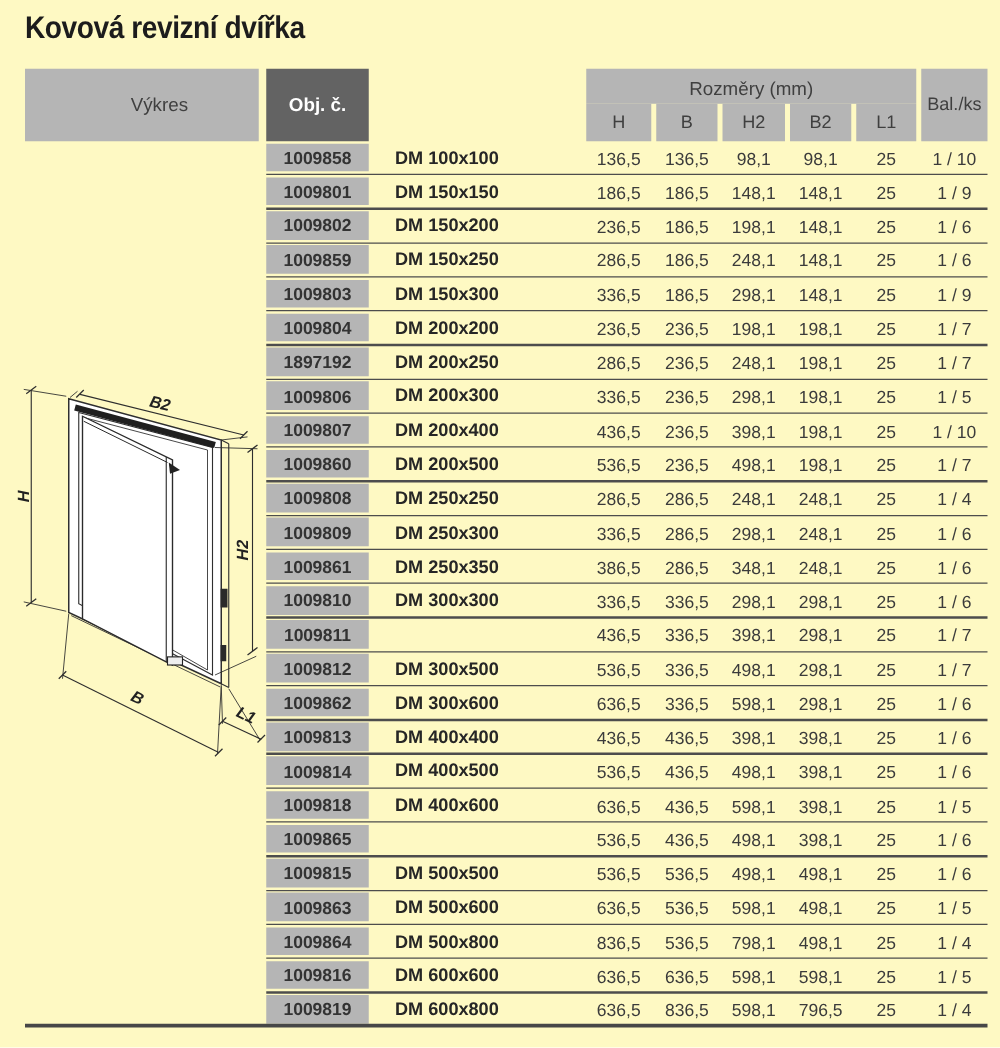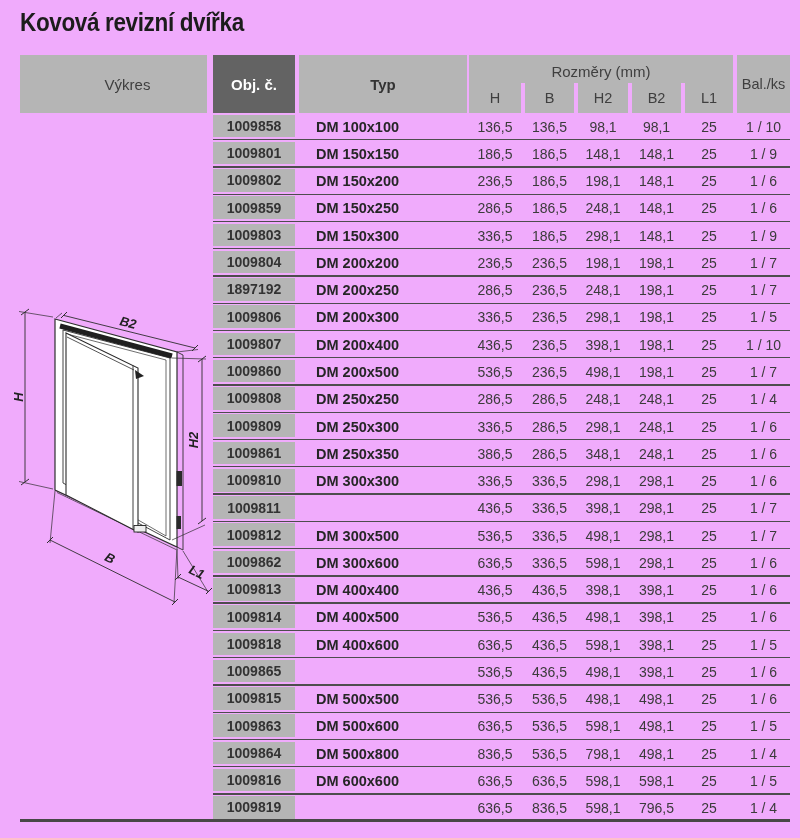--- a/index.html
+++ b/index.html
@@ -1,17 +1,17 @@
 <!DOCTYPE html>
 <html><head>
 <meta charset="utf-8">
 <style>
   html,body{margin:0;padding:0;background:#fff;}
   .page{
-    position:relative;width:800px;height:838px;background:#f0abfc;overflow:hidden;
+    position:relative;width:800px;height:838px;background:#fef9c3;overflow:hidden;
     font-family:"Liberation Sans", sans-serif;color:#333;
   }
   .page-title{
     position:absolute;left:20px;top:8px;font-size:25px;font-weight:bold;color:#1c1c1c;
     letter-spacing:-0.4px;transform:scaleX(0.9);transform-origin:left center;white-space:nowrap;
   }
   .catalog-table{
     position:absolute;left:20px;top:55px;width:770px;
     --cols:187px 6px 82px 4px 168px 2px 52px 4px 49px 4px 50px 4px 49px 4px 48px 4px 53px;
   }
@@ -45,21 +45,20 @@
 
 <div class="page">
 
   <div class="page-title">Kovová revizní dvířka</div>
 
   <div class="catalog-table">
 
     <div class="thead">
       <div class="h-cell h-vykres">Výkres</div>
       <div class="h-cell h-obj">Obj. č.</div>
-      <div class="h-cell h-typ">Typ</div>
       <div class="h-cell h-rozmery">Rozměry (mm)</div>
       <div class="h-cell h-sub hs-h">H</div>
       <div class="h-cell h-sub hs-b">B</div>
       <div class="h-cell h-sub hs-h2">H2</div>
       <div class="h-cell h-sub hs-b2">B2</div>
       <div class="h-cell h-sub hs-l1">L1</div>
       <div class="h-cell h-bal">Bal./ks</div>
     </div>
 
     <div class="tbody">
@@ -377,20 +376,23 @@
           <div class="cell cell-dim c-h">636,5</div>
           <div class="cell cell-dim c-b">636,5</div>
           <div class="cell cell-dim c-h2">598,1</div>
           <div class="cell cell-dim c-b2">598,1</div>
           <div class="cell cell-dim c-l1">25</div>
           <div class="cell cell-bal">1 / 5</div>
           <div class="sep"></div>
         </div>
         <div class="trow">
           <div class="cell cell-obj">1009819</div>
+          <div class="cell cell-typ">
+            <span class="typ-main">DM 600x800</span>
+          </div>
           <div class="cell cell-dim c-h">636,5</div>
           <div class="cell cell-dim c-b">836,5</div>
           <div class="cell cell-dim c-h2">598,1</div>
           <div class="cell cell-dim c-b2">796,5</div>
           <div class="cell cell-dim c-l1">25</div>
           <div class="cell cell-bal">1 / 4</div>
           <div class="sep"></div>
         </div>
       </div>
 

